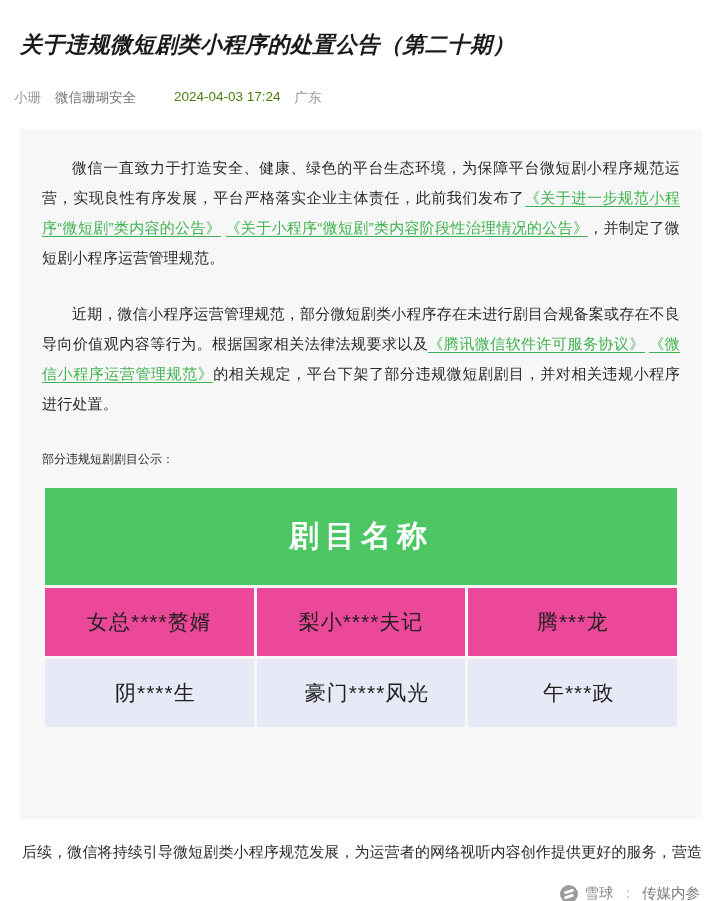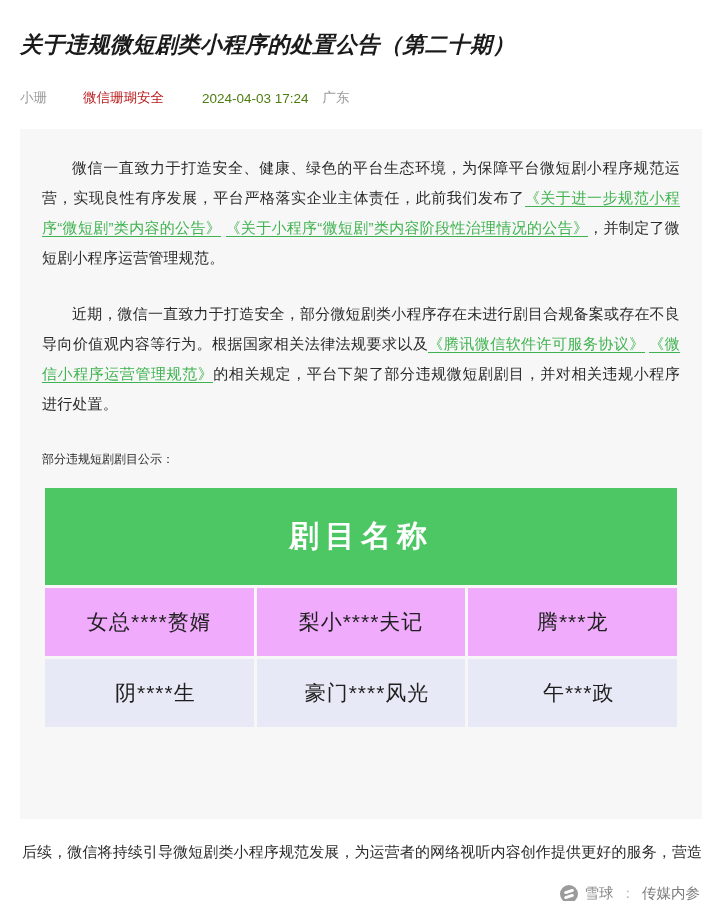--- a/index.html
+++ b/index.html
@@ -24,33 +24,31 @@
   .title {
     font-size: 22px;
     font-weight: bold;
     color: #1a1a1a;
     line-height: 32px;
     padding: 14px 20px 0 20px;
     letter-spacing: 0.5px;
     font-style: italic;
   }
   .meta {
-    padding: 14px 20px 0 20px;
+    padding: 14px 20px 0 14px;
     font-size: 13.5px;
     color: #9a9a9a;
     display: flex;
-    align-items: center;
     gap: 14px;
   }
   .meta .author {
     color: #9a9a9a;
   }
   .meta .account {
-    color: #b91c1c;
-    margin-left: 22px;
+    color: #737373;
   }
   .meta .time {
     color: #4d7c0f;
     margin-left: 24px;
   }
   .meta .loc {
     color: #9a9a9a;
   }
 
   .article {
@@ -102,21 +100,21 @@
     text-align: center;
   }
   table.drama td {
     font-size: 21px;
     text-align: center;
     padding: 20px 0;
     color: #1f1f1f;
     letter-spacing: 1px;
   }
   table.drama tr.row-green td {
-    background: #f0abfc;
+    background: #ec4899;
     margin-top: 10px;
   }
   table.drama tr.row-blue td {
     background: #e7eaf6;
     padding-left: 12px;
   }
   table.drama td.empty {
     background: #d8ead3;
   }
 
@@ -196,21 +194,21 @@
     <span class="author">小珊</span>
     <span class="account">微信珊瑚安全</span>
     <span class="time">2024-04-03 17:24</span>
     <span class="loc">广东</span>
   </div>
 
   <div class="article">
 
     <p class="para indent"><span>微信一直致力于打造安全、健康、绿色的平台生态环境，为保障平台微短剧小程序规范运营，实现良性有序发展，平台严格落实企业主体责任，此前我们发布了</span><a class="lnk" href="#">《关于进一步规范小程序“微短剧”类内容的公告》</a> <a class="lnk" href="#">《关于小程序“微短剧”类内容阶段性治理情况的公告》</a><span>，并制定了微短剧小程序运营管理规范。</span></p>
 
-    <p class="para indent"><span>近期，微信一直致力于打造安全，部分微短剧类小程序存在未进行剧目合规备案或存在不良导向价值观内容等行为。根据国家相关法律法规要求以及</span><a class="lnk" href="#">《腾讯微信软件许可服务协议》</a> <a class="lnk" href="#">《微信小程序运营管理规范》</a><span>的相关规定，平台下架了部分违规微短剧剧目，并对相关违规小程序进行处置。</span></p>
+    <p class="para indent"><span>近期，微信小程序运营管理规范，部分微短剧类小程序存在未进行剧目合规备案或存在不良导向价值观内容等行为。根据国家相关法律法规要求以及</span><a class="lnk" href="#">《腾讯微信软件许可服务协议》</a> <a class="lnk" href="#">《微信小程序运营管理规范》</a><span>的相关规定，平台下架了部分违规微短剧剧目，并对相关违规小程序进行处置。</span></p>
 
     <p class="sec-label">部分违规短剧剧目公示：</p>
 
     <table class="drama">
       <thead>
         <tr>
           <th colspan="3">剧目名称</th>
         </tr>
       </thead>
       <tbody>

